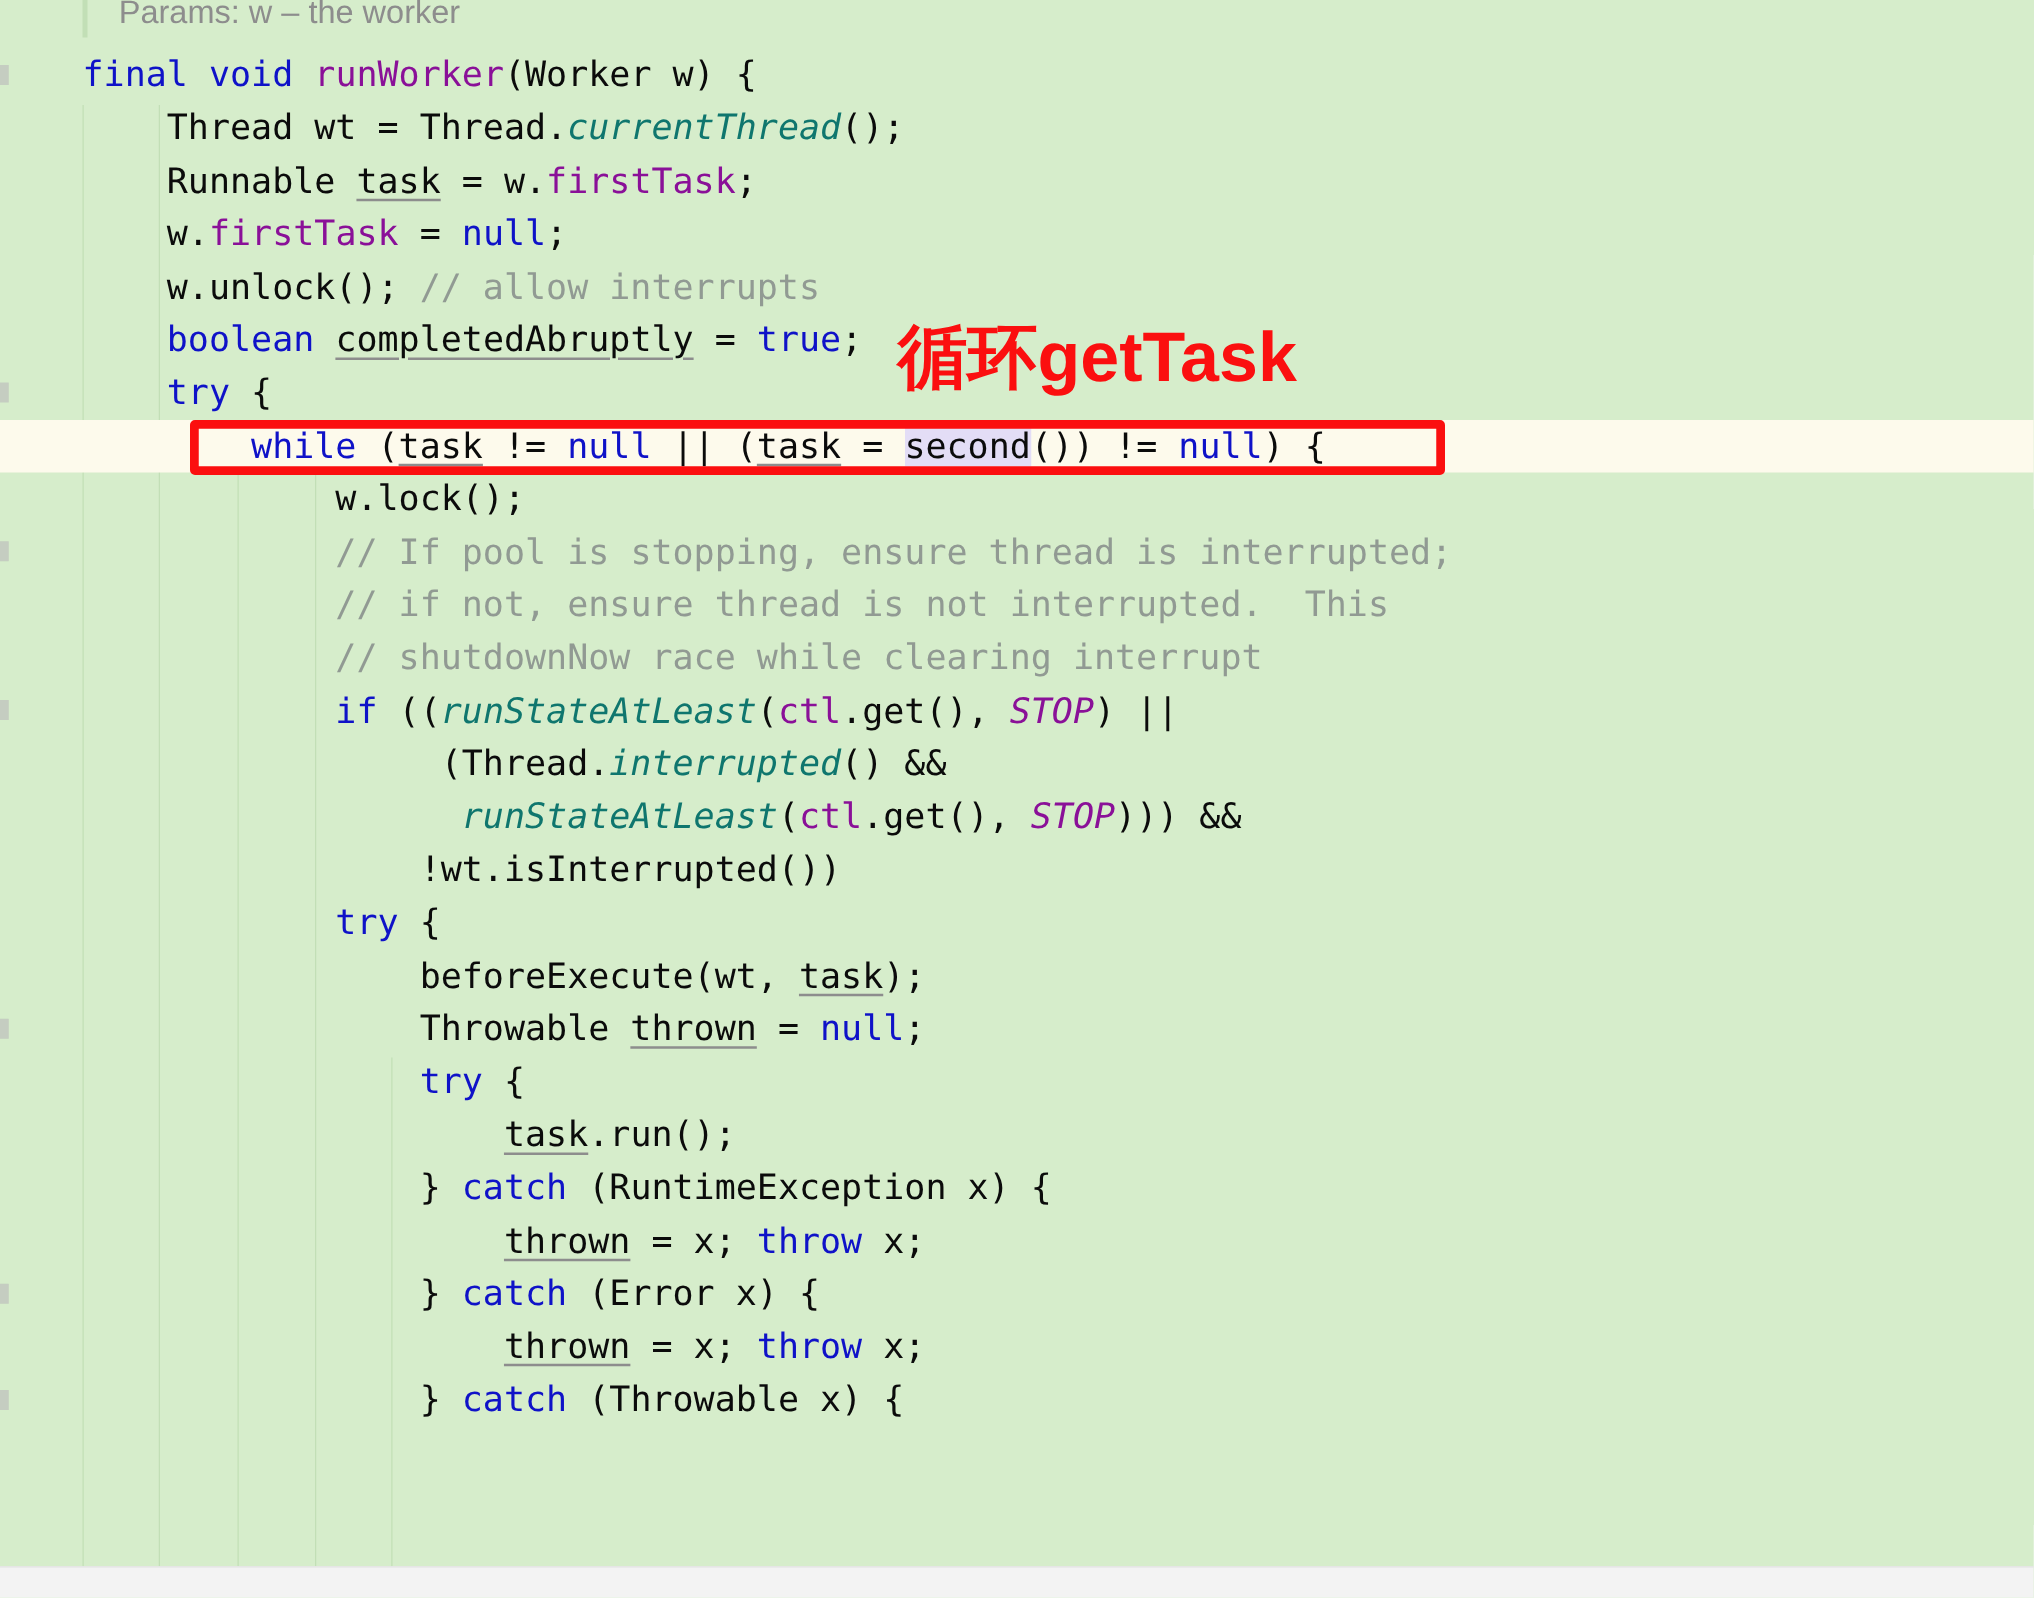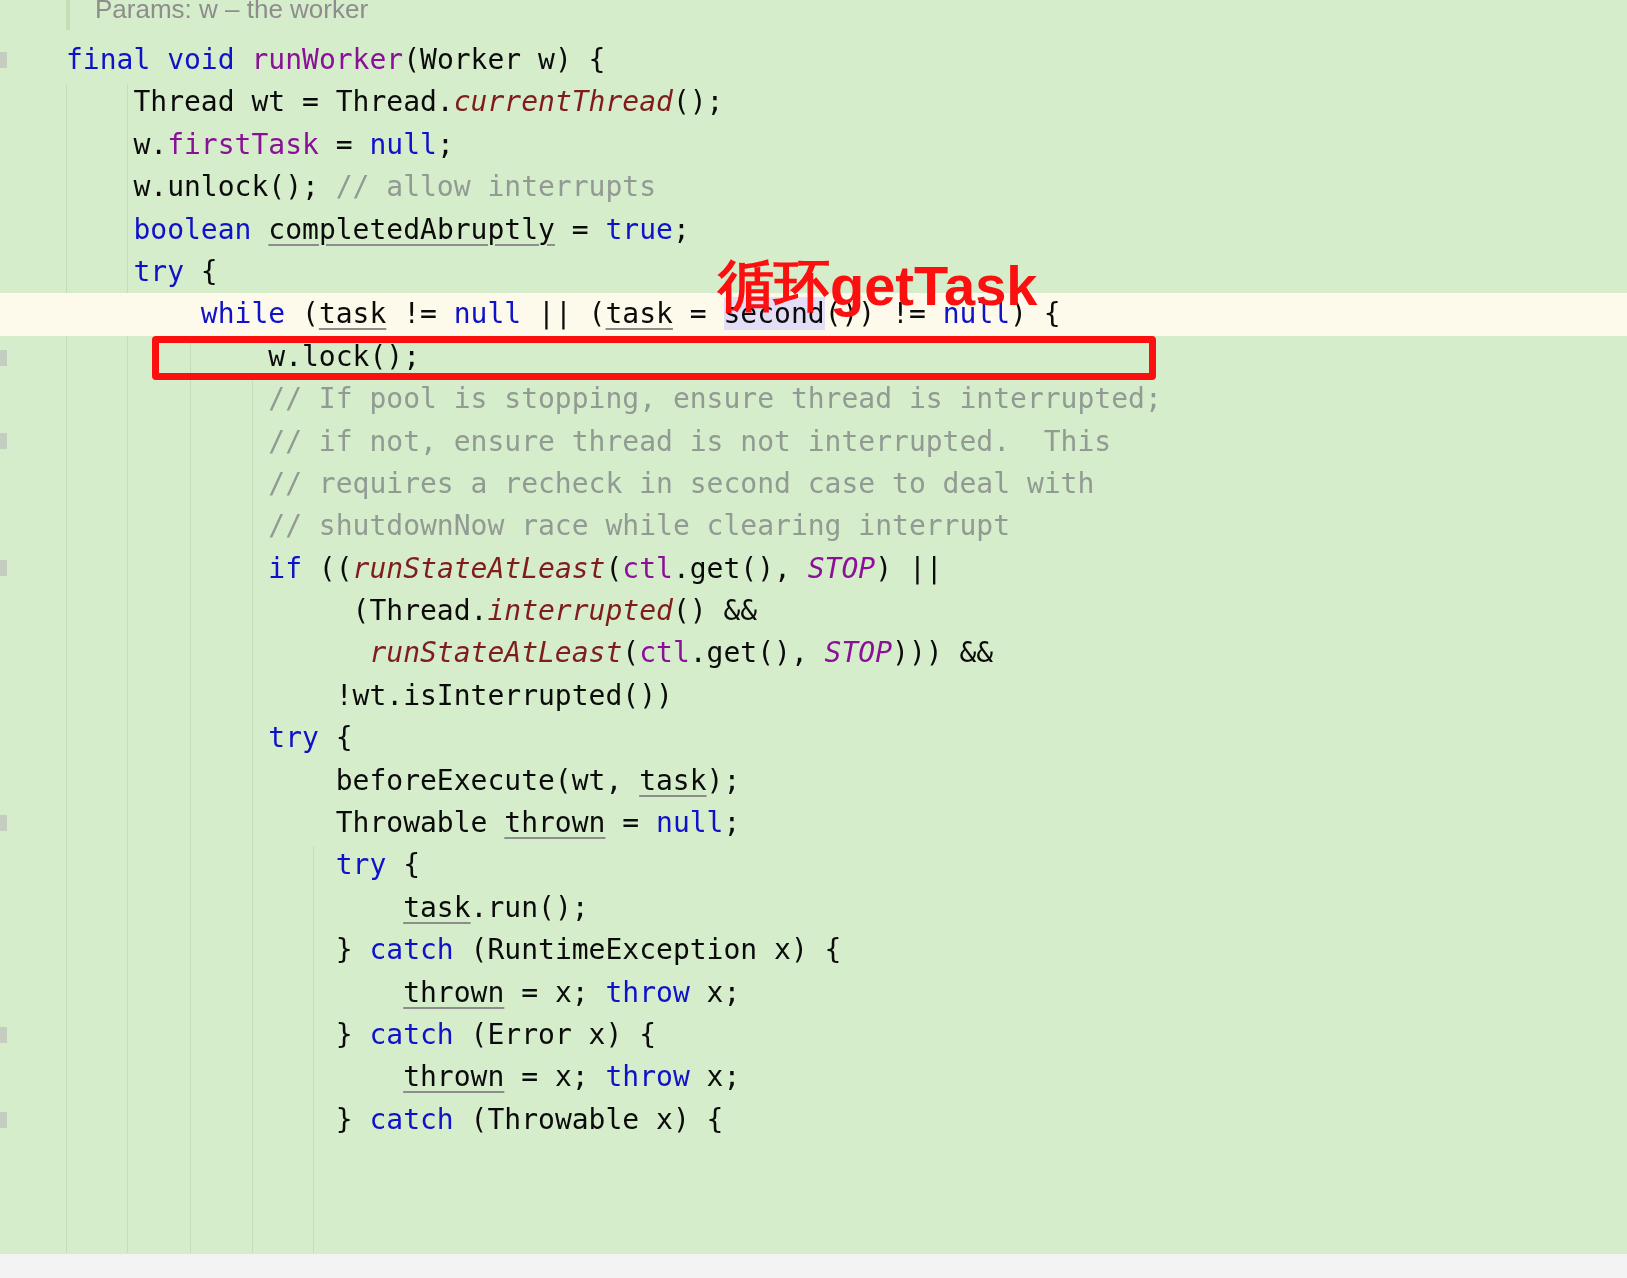--- a/index.html
+++ b/index.html
@@ -75,21 +75,21 @@
 
   
   .line.current {
     background: #fdfaec;
   }
 
   
   .kw      { color: #0f12c8; }            
   .fld     { color: #8a1098; }            
   .cmt     { color: #919a93; }  
-  .ital    { color: #7f1d1d; font-style: italic; }  
+  .ital    { color: #0f766e; font-style: italic; }  
   .fldi    { color: #8a1098; font-style: italic; }  
   .var     { text-decoration: underline;
              text-decoration-color: #8d8d8d;
              text-underline-offset: 5px;
              text-decoration-thickness: 2px; }      
   .sel     { background: #e3ddf6; }       
 
   
   .caret {
     display: inline-block;
@@ -174,38 +174,38 @@
   <div class="edge-stub" style="top:815px;"></div>
   <div class="edge-stub" style="top:1027px;"></div>
   <div class="edge-stub" style="top:1112px;"></div>
 
   <div id="code" style="top:39px;">
 
     <div class="line"><span class="txt"><span class="kw">final</span> <span class="kw">void</span> <span class="fld">runWorker</span>(Worker w) {</span></div>
 
     <div class="line"><span class="txt">    Thread wt = Thread.<span class="ital">currentThread</span>();</span></div>
 
+    <div class="line"><span class="txt">    Runnable <span class="var">task</span> = w.<span class="fld">firstTask</span>;</span></div>
 
     <div class="line"><span class="txt">    w.<span class="fld">firstTask</span> = <span class="kw">null</span>;</span></div>
 
     <div class="line"><span class="txt">    w.unlock(); <span class="cmt">// allow interrupts</span></span></div>
 
     <div class="line"><span class="txt">    <span class="kw">boolean</span> <span class="var">completedAbruptly</span> = <span class="kw">true</span>;</span></div>
 
     <div class="line"><span class="txt">    <span class="kw">try</span> {</span></div>
 
     <div class="line current"><span class="txt">        <span class="kw">while</span> (<span class="var">task</span> != <span class="kw">null</span> || (<span class="var">task</span> = <span class="caret"></span><span class="sel">second</span>()) != <span class="kw">null</span>) {</span></div>
 
     <div class="line"><span class="txt">            w.lock();</span></div>
 
     <div class="line"><span class="txt">            <span class="cmt">// If pool is stopping, ensure thread is interrupted;</span></span></div>
 
     <div class="line"><span class="txt">            <span class="cmt">// if not, ensure thread is not interrupted.  This</span></span></div>
 
-    <div class="line"><span class="txt">            <span class="cmt">// requires a recheck in second case to deal with</span></span></div>
 
     <div class="line"><span class="txt">            <span class="cmt">// shutdownNow race while clearing interrupt</span></span></div>
 
     <div class="line"><span class="txt">            <span class="kw">if</span> ((<span class="ital">runStateAtLeast</span>(<span class="fld">ctl</span>.get(), <span class="fldi">STOP</span>) ||</span></div>
 
     <div class="line"><span class="txt">                 (Thread.<span class="ital">interrupted</span>() &amp;&amp;</span></div>
 
     <div class="line"><span class="txt">                  <span class="ital">runStateAtLeast</span>(<span class="fld">ctl</span>.get(), <span class="fldi">STOP</span>))) &amp;&amp;</span></div>
 
     <div class="line"><span class="txt">                !wt.isInterrupted())</span></div>

